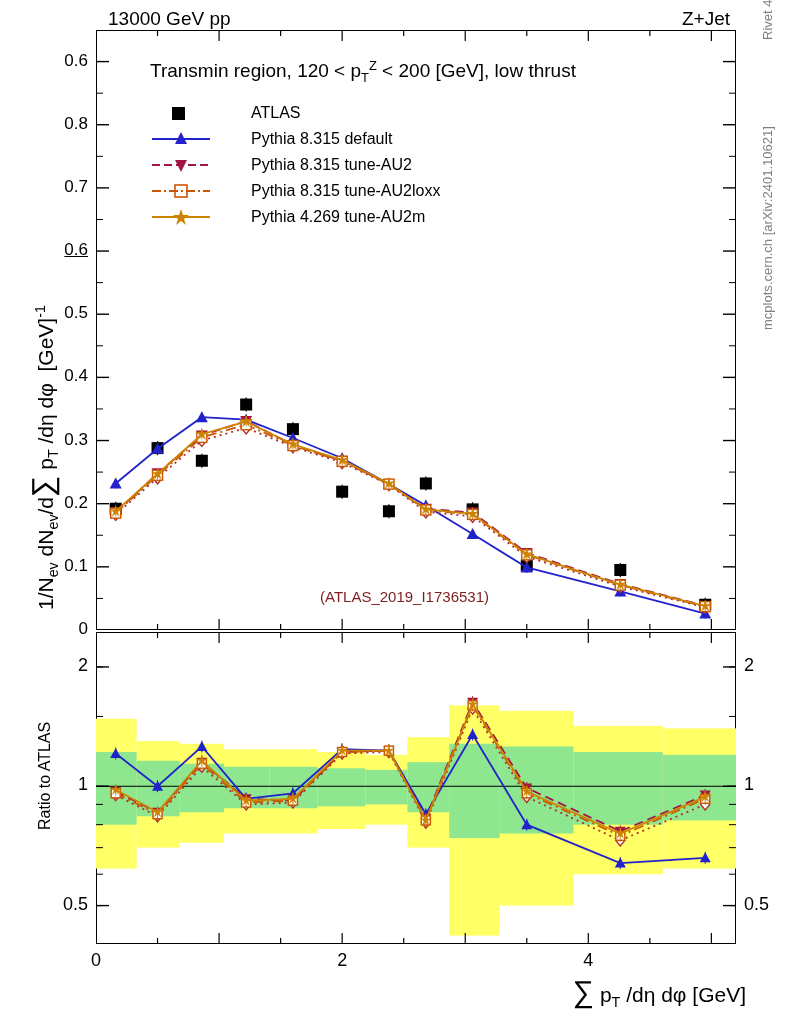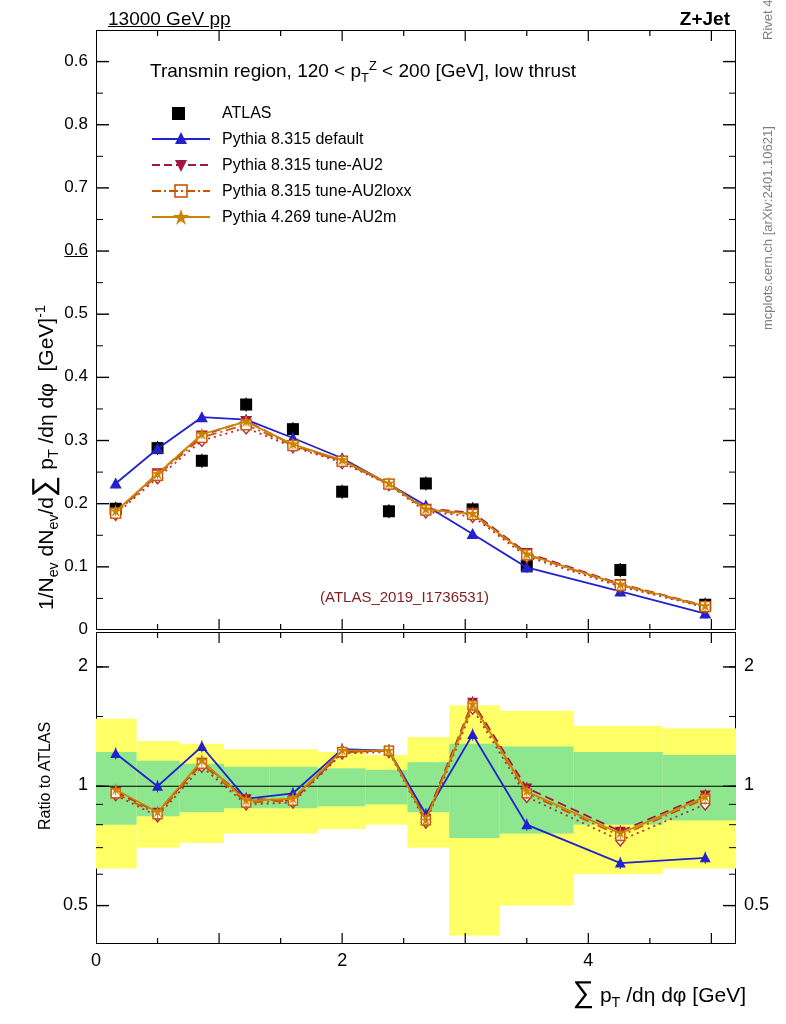--- a/index.html
+++ b/index.html
@@ -3,28 +3,28 @@
 <meta charset="utf-8">
 <style>
   html,body{margin:0;padding:0;background:#ffffff;}
   body{width:786px;height:1024px;font-family:"Liberation Sans", sans-serif;color:#000;}
   #root{position:relative;width:786px;height:1024px;overflow:hidden;}
   .abs{position:absolute;}
   .txt{font-family:"Liberation Sans", sans-serif;color:#000;white-space:nowrap;}
   .rot90{transform-origin:0 0;transform:rotate(-90deg);}
   .vert-right{transform-origin:0 0;transform:rotate(-90deg);color:#808080;}
   
-  #hdr-left{left:108px;top:8px;font-size:19px;text-decoration:underline;}
-  #hdr-right{right:56px;top:8px;font-size:19px;font-weight:bold;}
+  #hdr-left{left:108px;top:8px;font-size:19px;}
+  #hdr-right{right:56px;top:8px;font-size:19px;}
   
   #mainframe{left:96px;top:30px;width:640px;height:600px;border:1.5px solid #000;box-sizing:border-box;}
   #ratioframe{left:96px;top:632px;width:640px;height:312px;border:1.5px solid #000;box-sizing:border-box;}
   svg{display:block;}
   #legend{left:150px;top:100px;}
-  .leg-row{height:26px;display:flex;align-items:center;}
+  .leg-row{height:26px;display:flex;align-items:center;gap:29px;}
   .leg-label{font-size:16px;margin-left:10px;}
   .leg-mark{width:62px;height:20px;position:relative;}
   #title-main{left:150px;top:58px;font-size:19px;}
   #watermark{left:320px;top:588px;font-size:15px;color:#7f1d1d;}
   #ylabel-main{left:26px;top:610px;font-size:21px;}
   #ylabel-ratio{left:36px;top:830px;font-size:16px;}
   #xlabel{right:40px;top:975px;font-size:21px;}
   #rivet-v{left:760px;top:40px;font-size:13px;}
   #mcplots-v{left:760px;top:330px;font-size:13px;}
   sub{font-size:0.68em;}

